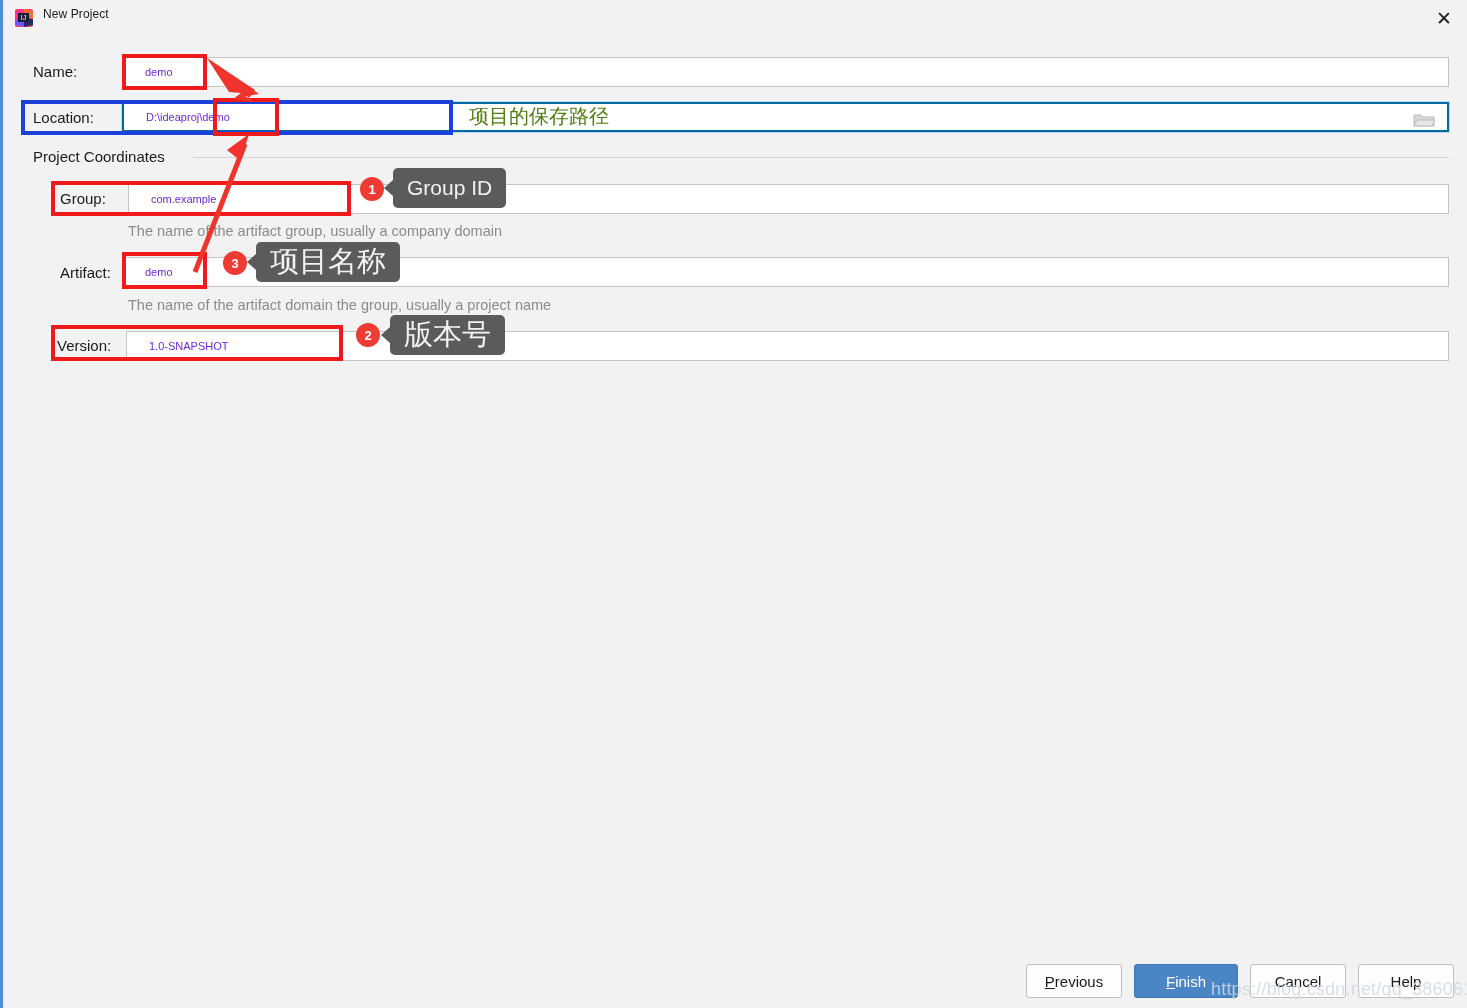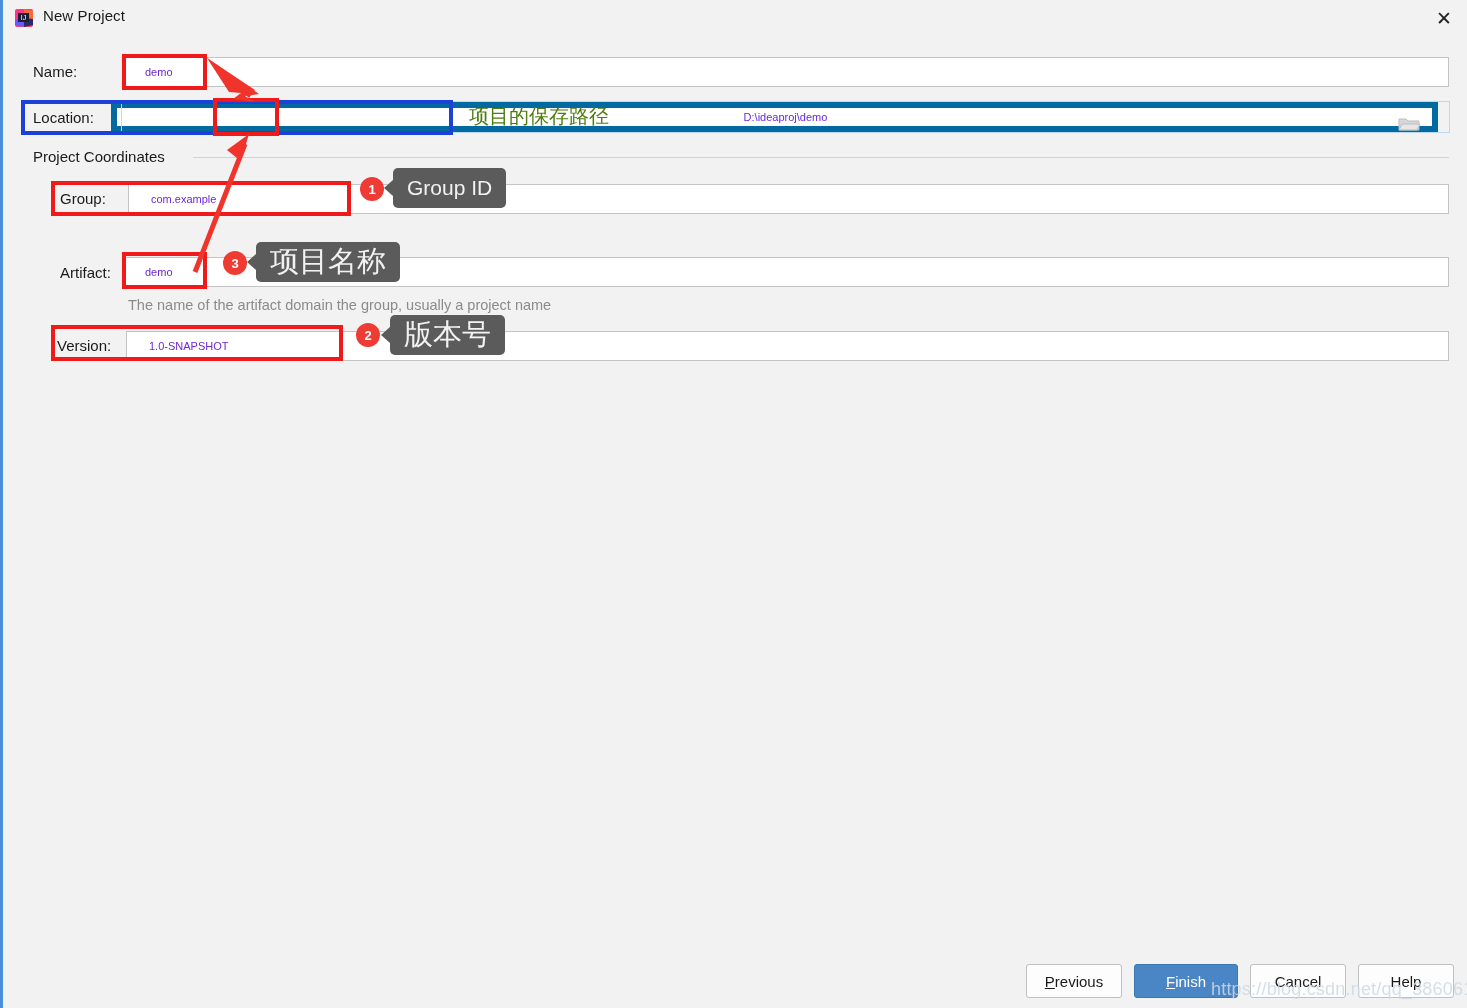--- a/index.html
+++ b/index.html
@@ -20,21 +20,21 @@
   
   .titlebar {
     position: absolute; left: 0; top: 0; width: 1464px; height: 36px;
     background: #f2f2f2;
   }
   .title-icon {
     position: absolute; left: 11px; top: 8px; width: 20px; height: 20px;
   }
   .title-text {
     position: absolute; left: 40px; top: 7px;
-    font-size: 15px; color: #1a1a1a; letter-spacing: .1px; text-align: right;
+    font-size: 12px; color: #1a1a1a; letter-spacing: .1px; text-align: right;
   }
   .close-btn {
     position: absolute; right: 0px; top: 0px; width: 46px; height: 36px;
     display: flex; align-items: center; justify-content: center;
     color: #222; font-size: 19px; line-height: 1;
   }
 
   
   .row-label {
     position: absolute;
@@ -56,23 +56,22 @@
     position: absolute;
     font-size: 14.5px; color: #8b8b8b;
   }
 
   
   #name-label { left: 30px; top: 63px; }
   #name-field { left: 119px; top: 57px; width: 1327px; }
 
   
   #loc-field {
-    left: 108px; top: 102px; width: 1327px;
-    border: 6px solid #0369a1;
-    justify-content: center;
+    left: 119px; top: 102px; width: 1327px;
+    border: 2px solid #0369a1;
   }
   #loc-label { left: 30px; top: 109px; }
   .browse-icon {
     position: absolute; right: 12px; top: 8px; width: 22px; height: 16px;
   }
   
   #loc-focus {
     position: absolute; left: 118px; top: 101px; width: 1329px; height: 32px;
     border: 1px solid #b9d8f5; pointer-events: none;
   }
@@ -215,20 +214,21 @@
   </div>
   <div id="loc-focus"></div>
 
   <div id="artifact-title">Project Coordinates</div>
   <div id="artifact-rule"></div>
 
   <div class="row-label" id="group-label">Group:</div>
   <div class="field" id="group-field">
     <span class="val">com.example</span>
   </div>
+  <div class="hint" id="group-hint">The name of the artifact group, usually a company domain</div>
 
   <div class="row-label" id="artifact-label">Artifact:</div>
   <div class="field" id="artifact-field">
     <span class="val">demo</span>
   </div>
   <div class="hint" id="artifact-hint">The name of the artifact domain the group, usually a project name</div>
 
   <div class="row-label" id="version-label">Version:</div>
   <div class="field" id="version-field">
     <span class="val">1.0-SNAPSHOT</span>

